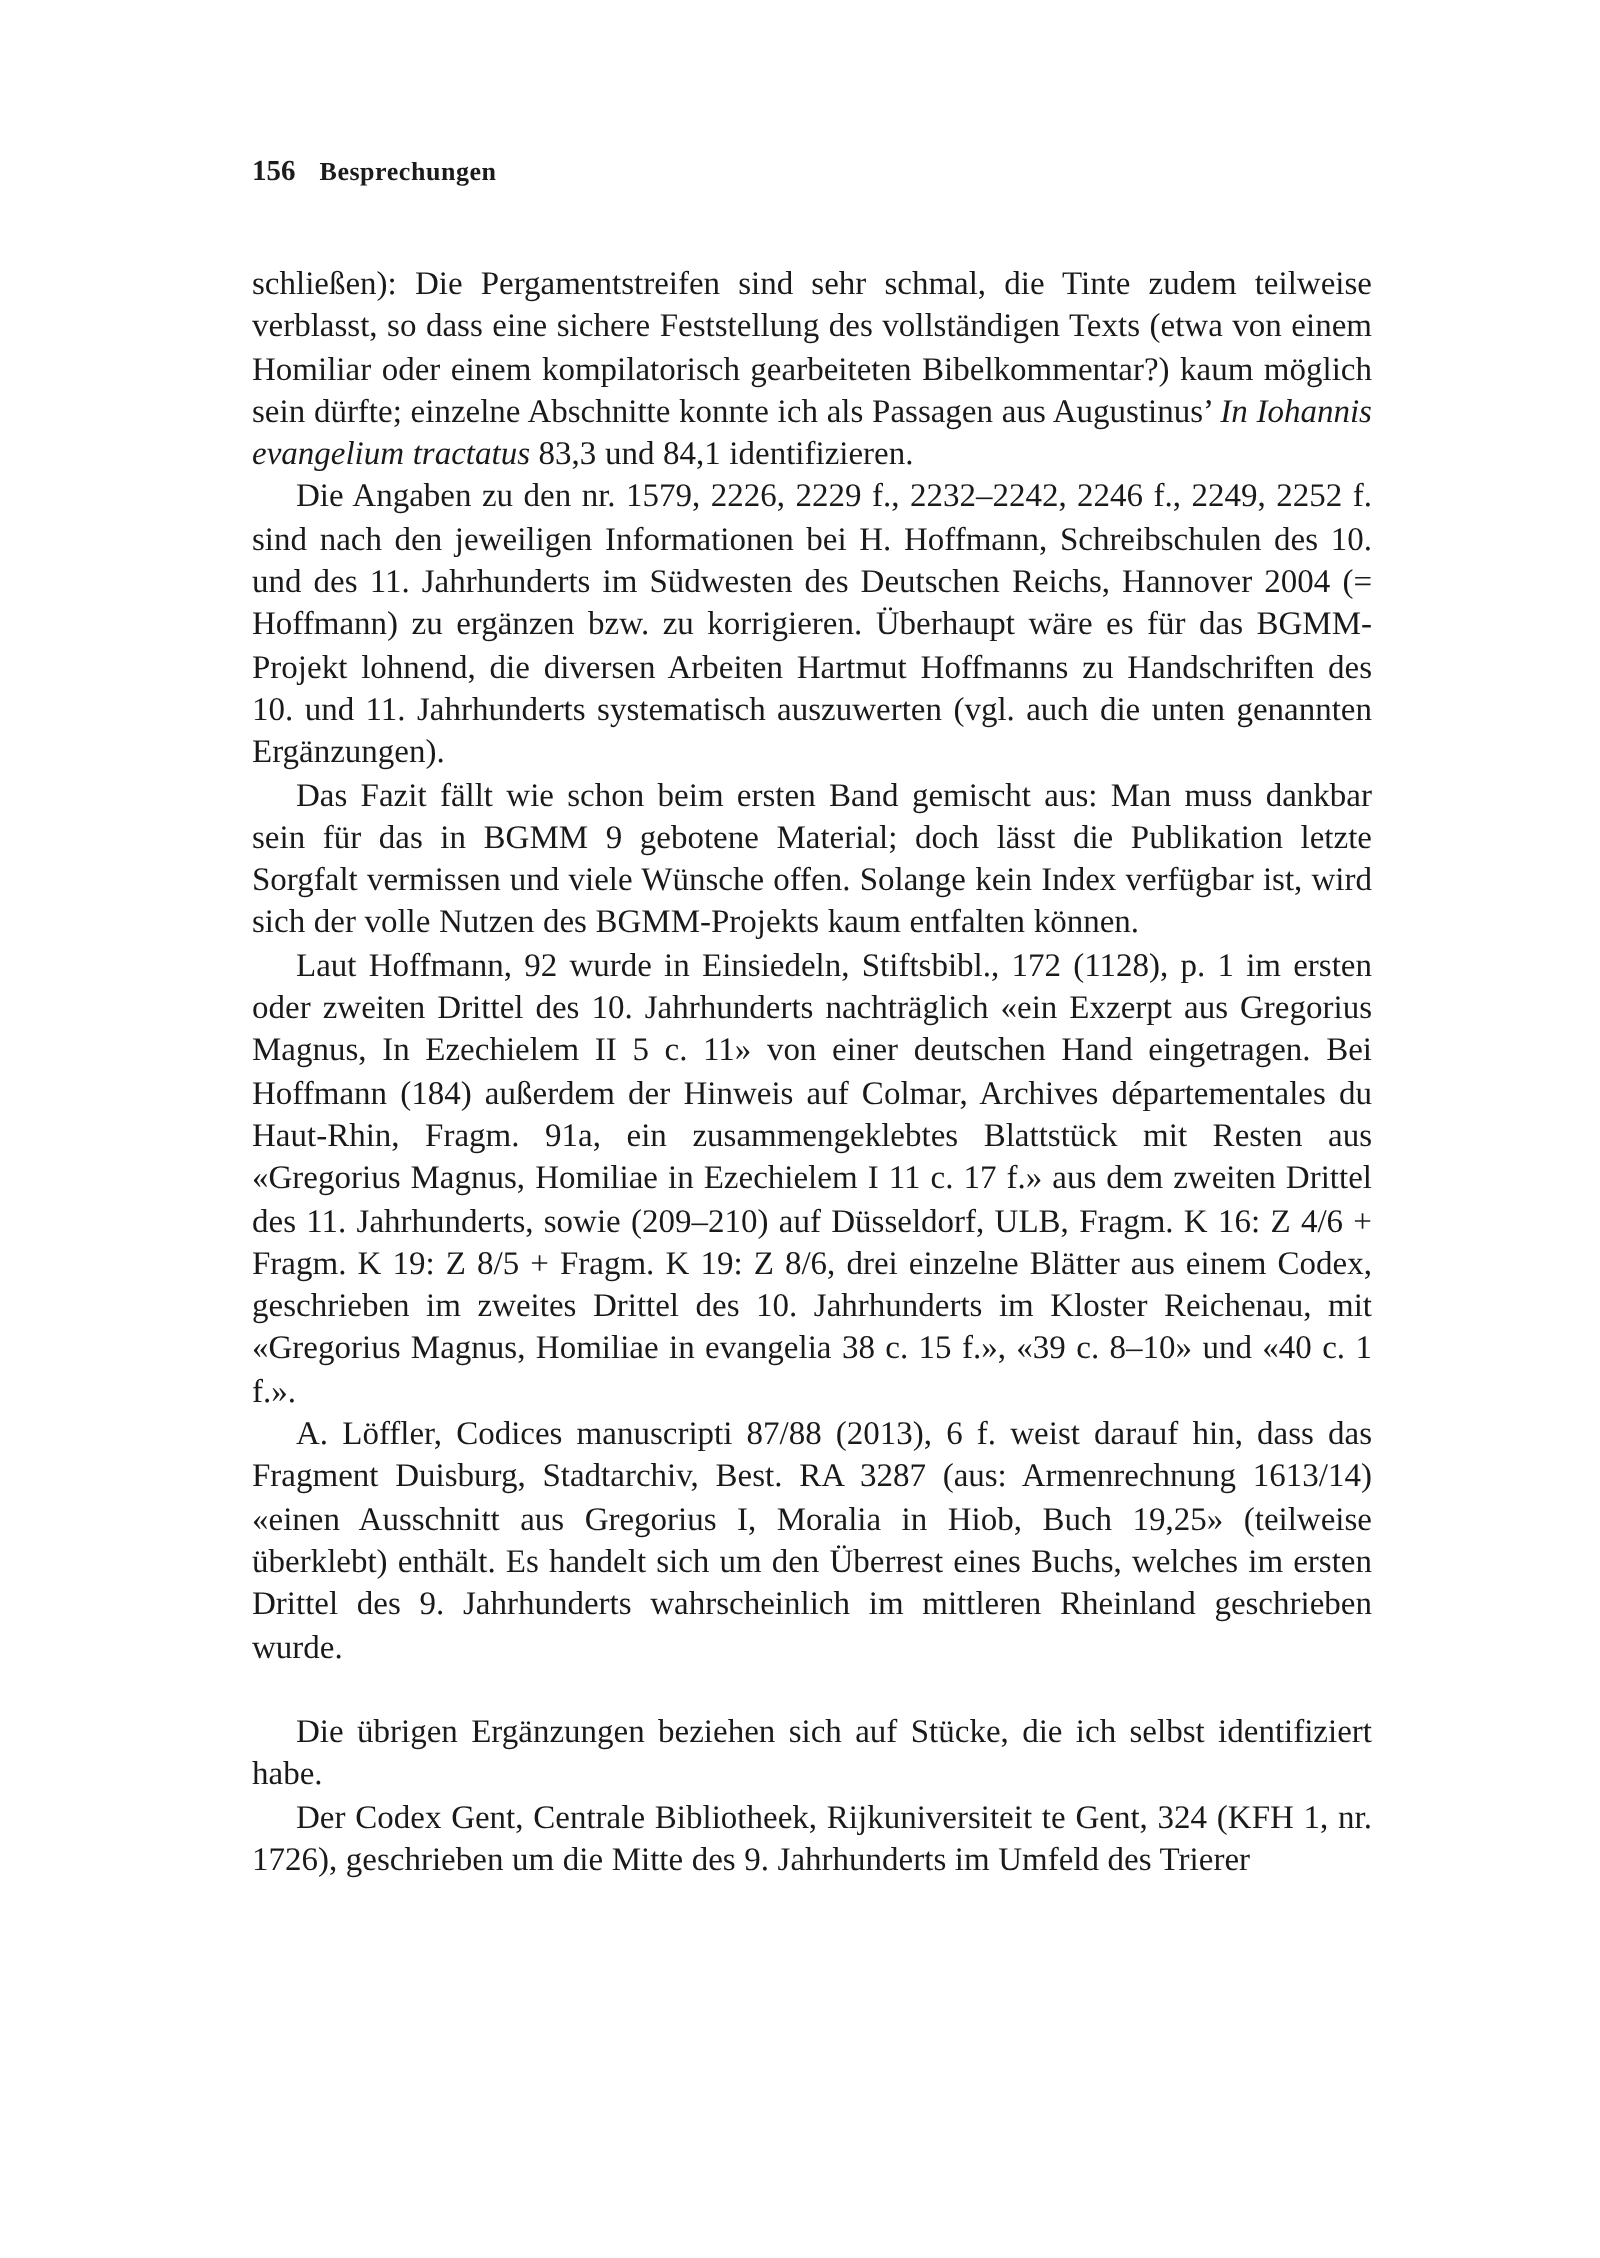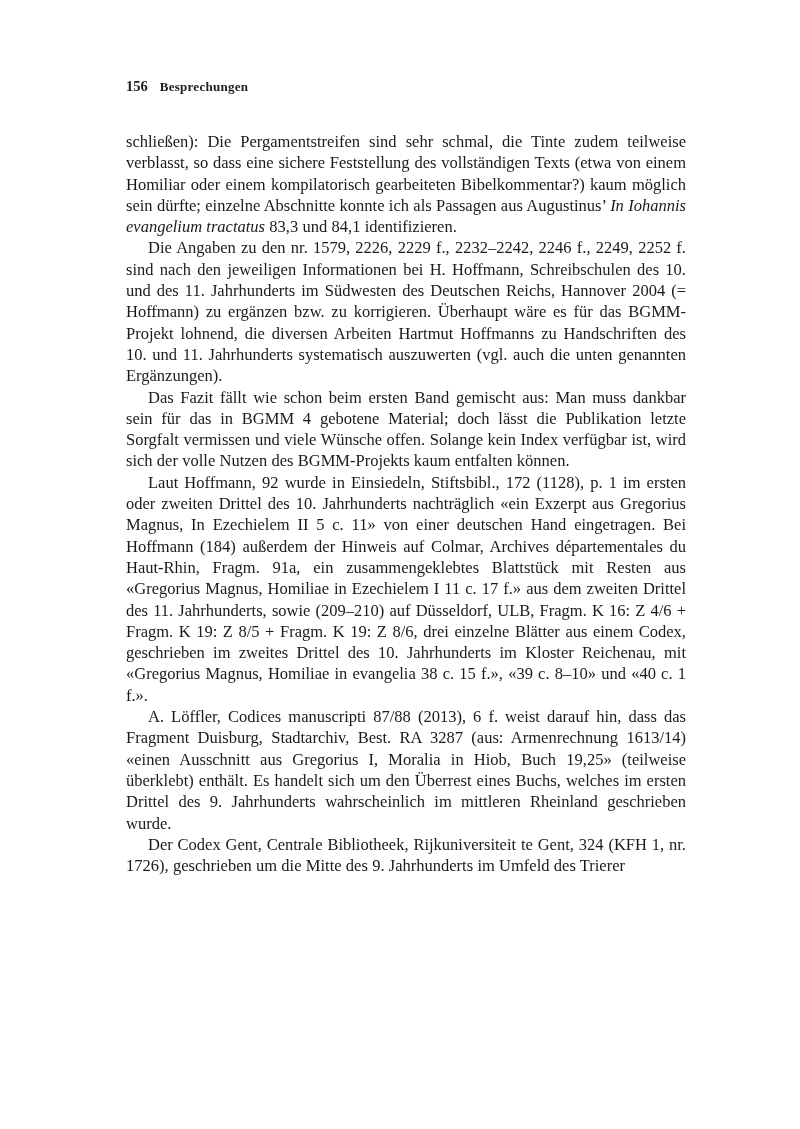--- a/index.html
+++ b/index.html
@@ -69,21 +69,22 @@
 
   <div class="content">
 
     <div class="running-head">
       <span class="folio">156</span><span class="title">Besprechungen</span>
     </div>
 
     <div class="body-text">
         <p class="para noindent"><span>schließen): Die Pergamentstreifen sind sehr schmal, die Tinte zudem teilweise verblasst, so dass eine sichere Feststellung des vollständigen Texts (etwa von einem Homiliar oder einem kompilatorisch gearbeiteten Bibelkommentar?) kaum möglich sein dürfte; einzelne Abschnitte konnte ich als Passagen aus Augustinus’ </span><span class="it">In Iohannis evangelium tractatus</span><span> 83,3 und 84,1 identifizieren.</span></p>
         <p class="para"><span>Die Angaben zu den nr. 1579, 2226, 2229 f., 2232–2242, 2246 f., 2249, 2252 f. sind nach den jeweiligen Informationen bei H. Hoffmann, Schreibschulen des 10. und des 11. Jahrhunderts im Südwesten des Deutschen Reichs, Hannover 2004 (= Hoffmann) zu ergänzen bzw. zu korrigieren. Überhaupt wäre es für das BGMM-Projekt lohnend, die diversen Arbeiten Hartmut Hoffmanns zu Handschriften des 10. und 11. Jahrhunderts systematisch auszuwerten (vgl. auch die unten genannten Ergänzungen).</span></p>
-        <p class="para"><span>Das Fazit fällt wie schon beim ersten Band gemischt aus: Man muss dankbar sein für das in BGMM 4 gebotene Material; doch lässt die Publikation letzte Sorgfalt vermissen und viele Wünsche offen. Solange kein Index verfügbar ist, wird sich der volle Nutzen des BGMM-Projekts kaum entfalten können.</span></p>
+        <p class="para"><span>Das Fazit fällt wie schon beim ersten Band gemischt aus: Man muss dankbar sein für das in BGMM 9 gebotene Material; doch lässt die Publikation letzte Sorgfalt vermissen und viele Wünsche offen. Solange kein Index verfügbar ist, wird sich der volle Nutzen des BGMM-Projekts kaum entfalten können.</span></p>
         <p class="para"><span>Laut Hoffmann, 92 wurde in Einsiedeln, Stiftsbibl., 172 (1128), p. 1 im ersten oder zweiten Drittel des 10. Jahrhunderts nachträglich «ein Exzerpt aus Gregorius Magnus, In Ezechielem II 5 c. 11» von einer deutschen Hand eingetragen. Bei Hoffmann (184) außerdem der Hinweis auf Colmar, Archives départementales du Haut-Rhin, Fragm. 91a, ein zusammengeklebtes Blattstück mit Resten aus «Gregorius Magnus, Homiliae in Ezechielem I 11 c. 17 f.» aus dem zweiten Drittel des 11. Jahrhunderts, sowie (209–210) auf Düsseldorf, ULB, Fragm. K 16: Z 4/6 + Fragm. K 19: Z 8/5 + Fragm. K 19: Z 8/6, drei einzelne Blätter aus einem Codex, geschrieben im zweites Drittel des 10. Jahrhunderts im Kloster Reichenau, mit «Gregorius Magnus, Homiliae in evangelia 38 c. 15 f.», «39 c. 8–10» und «40 c. 1 f.».</span></p>
         <p class="para"><span>A. Löffler, Codices manuscripti 87/88 (2013), 6 f. weist darauf hin, dass das Fragment Duisburg, Stadtarchiv, Best. RA 3287 (aus: Armenrechnung 1613/14) «einen Ausschnitt aus Gregorius I, Moralia in Hiob, Buch 19,25» (teilweise überklebt) enthält. Es handelt sich um den Überrest eines Buchs, welches im ersten Drittel des 9. Jahrhunderts wahrscheinlich im mittleren Rheinland geschrieben wurde.</span></p>
+        <p class="para gap-before"><span>Die übrigen Ergänzungen beziehen sich auf Stücke, die ich selbst identifiziert habe.</span></p>
         <p class="para"><span>Der Codex Gent, Centrale Bibliotheek, Rijkuniversiteit te Gent, 324 (KFH 1, nr. 1726), geschrieben um die Mitte des 9. Jahrhunderts im Umfeld des Trierer</span></p>
       </div>
 
   </div>
 
 </div>
 
 </body></html>

